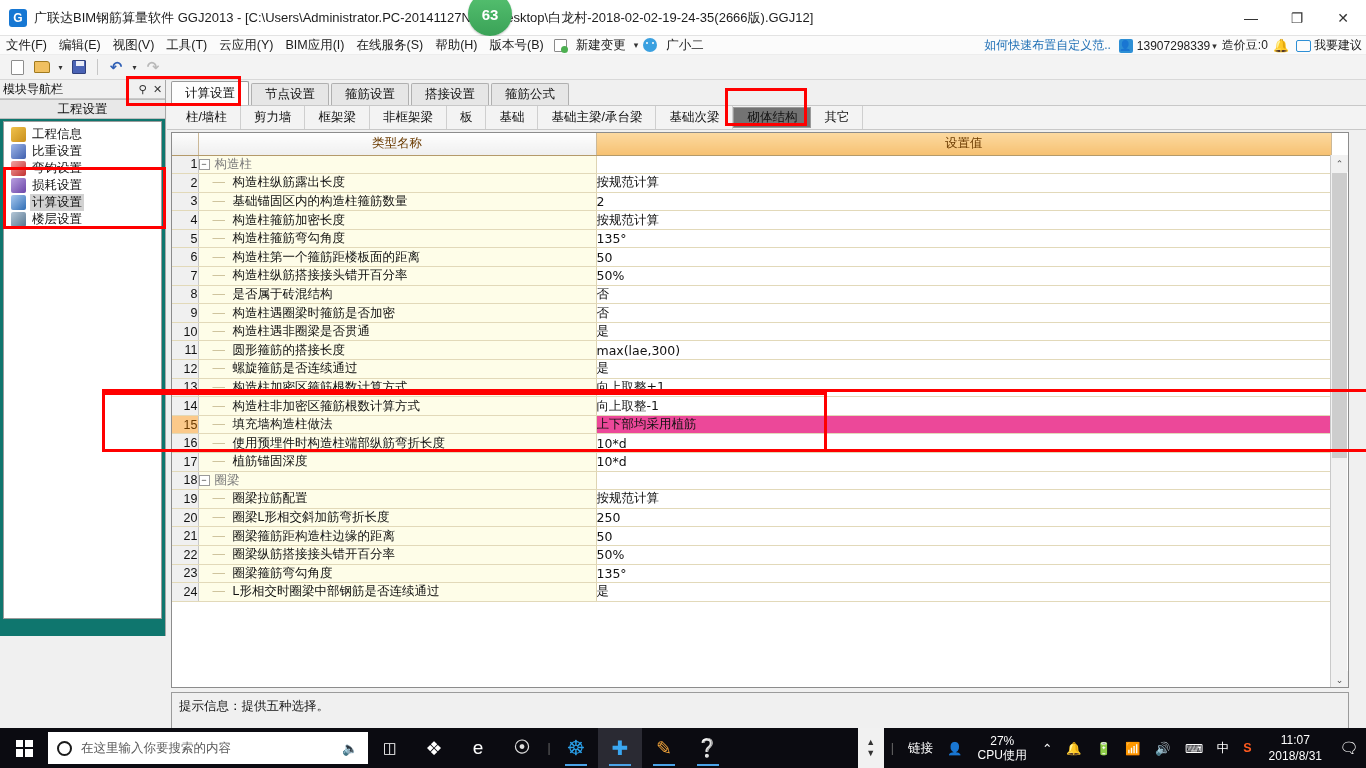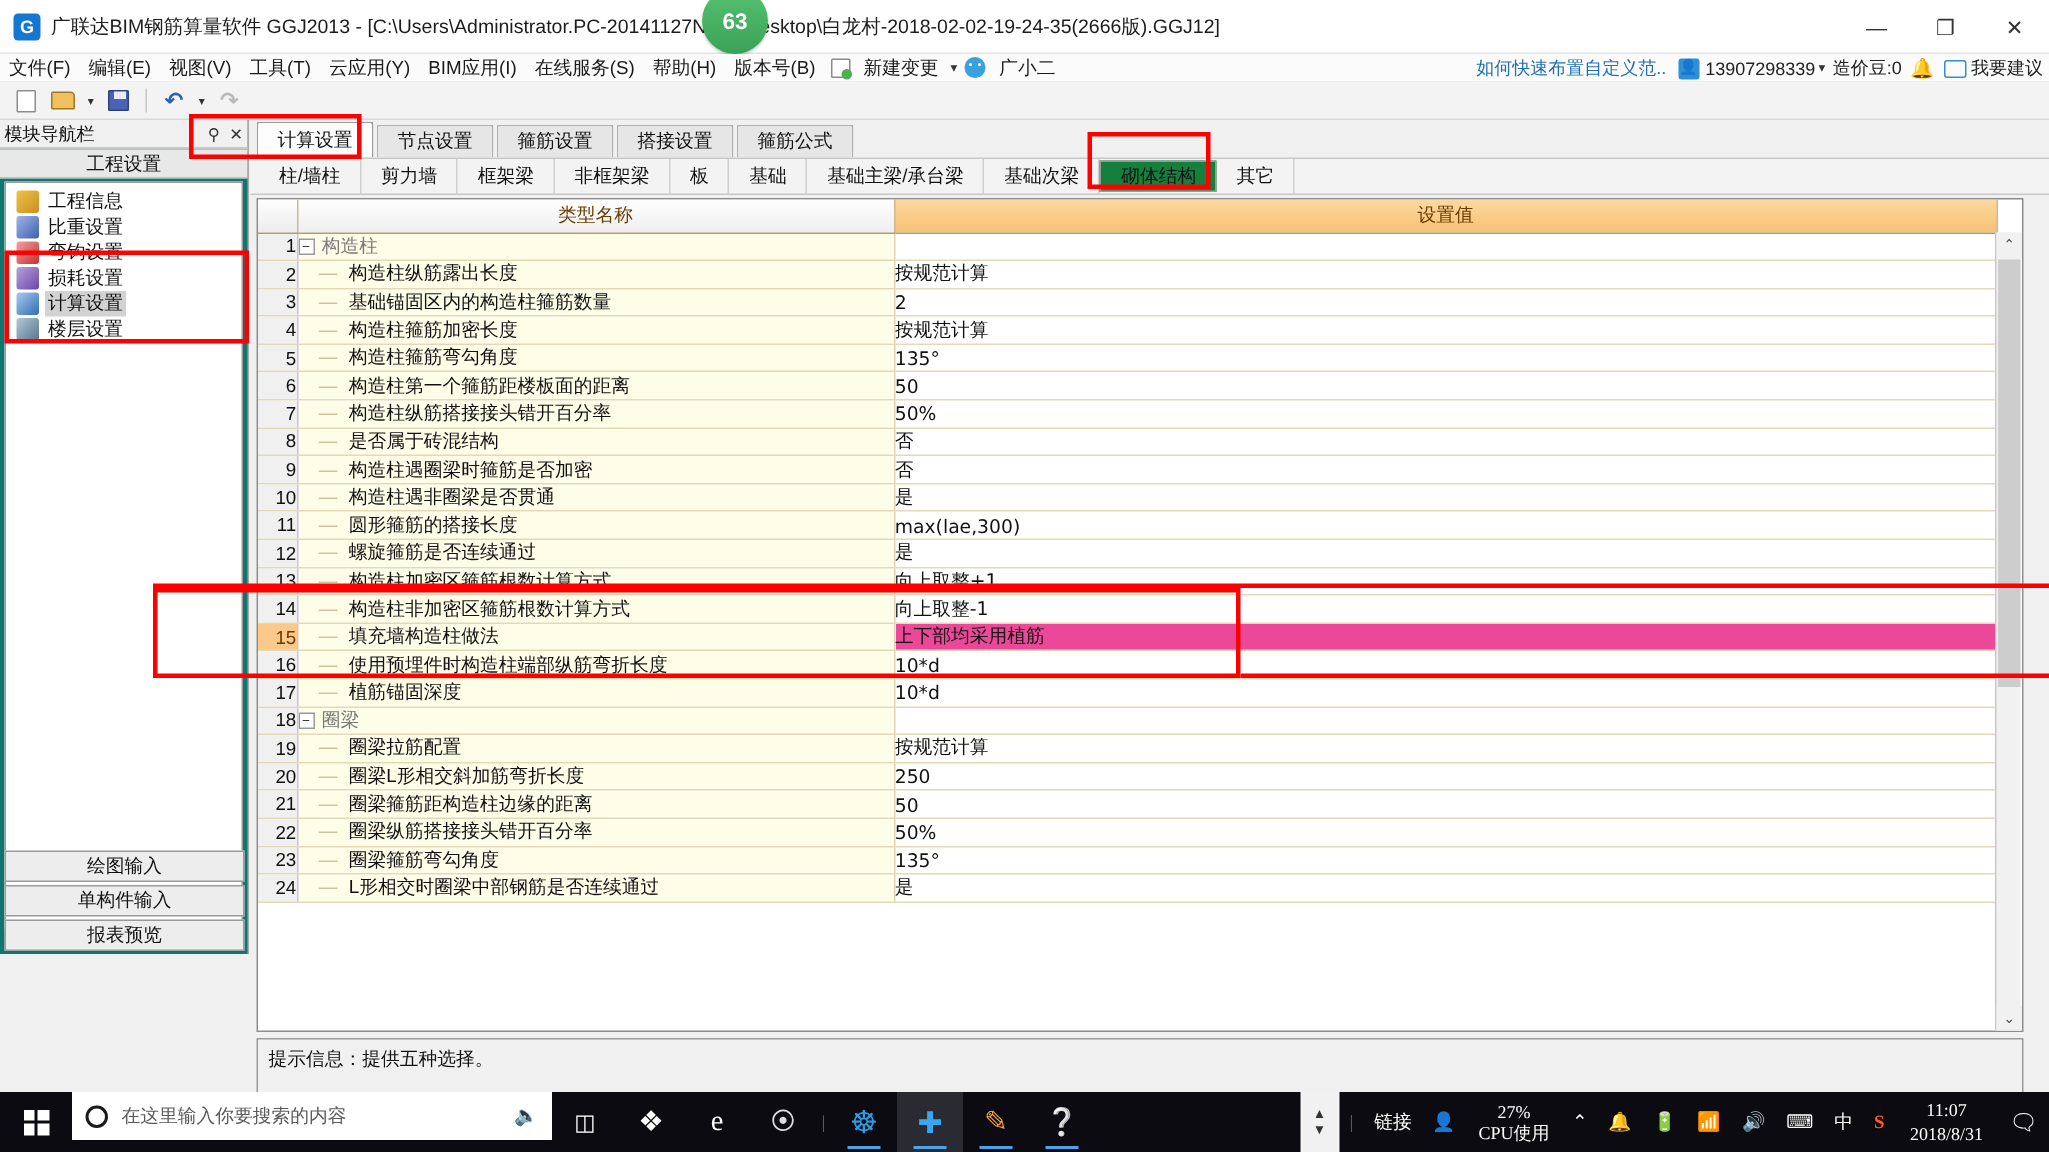--- a/index.html
+++ b/index.html
@@ -111,21 +111,21 @@
     border:1px solid #b0b0b0; border-bottom:none; background:#e6e6e6;
     font-size:12.5px; color:#111; margin-right:2px; border-radius:2px 2px 0 0;
   }
   .tab1.active{ background:#fdfdfd; height:24px; border-color:#9a9a9a; }
 
   .tabrow2{ position:absolute; left:0; top:25px; height:25px; width:1199px;
             background:#f3f3f3; border-top:1px solid #c8c8c8; border-bottom:1px solid #c8c8c8;
             display:flex; align-items:center; padding-left:6px; }
   .tab2{ height:23px; padding:0 13px; display:flex; align-items:center; font-size:12.5px;
          color:#111; border-right:1px solid #cfcfcf; }
-  .tab2.active{ background:#15803d; border:1px solid #9a9a9a; height:21px; }
+  .tab2.active{ background:#737373; border:1px solid #9a9a9a; height:21px; }
 
   
   .gridwrap{ position:absolute; left:4px; top:52px; width:1178px; height:556px;
              border:1px solid #8c8c8c; background:#fff; overflow:hidden; }
   table.grid{ border-collapse:collapse; width:1160px; table-layout:fixed; }
   table.grid th{
     height:22px; font-size:12.5px; font-weight:normal; color:#6b3b00;
     border-right:1px solid #cbb897; border-bottom:1px solid #b49a6a;
   }
   th.c-num{ width:26px; background:linear-gradient(180deg,#fdfdfd,#ececec); border-right:1px solid #c2c2c2;
@@ -161,21 +161,21 @@
             border:1px solid #9b9b9b; background:#f0f0f0; padding:5px 7px; font-size:12.5px; color:#111; }
   .btnrow{ position:absolute; left:4px; top:668px; width:1178px; height:34px; display:flex; align-items:center; gap:17px; padding-left:13px;}
   .gbtn{ min-width:97px;height:23px;background:#e6e6e6;border:1px solid #9a9a9a;border-radius:1px;
          display:flex;align-items:center;justify-content:center;font-size:12.5px;color:#111;padding:0 10px; }
 
   
   .redbox{ position:absolute; border:3px solid #ff0000; pointer-events:none; z-index:40; }
   .redline{ position:absolute; background:#ff0000; height:3px; z-index:40; }
 
   
-  .taskbar{ position:absolute; left:0; bottom:0; width:1366px; height:40px; background:#0b0b11; display:flex; align-items:flex-start;font-family:Liberation Serif, serif; }
+  .taskbar{ position:absolute; left:0; bottom:0; width:1366px; height:40px; background:#0b0b11; display:flex; align-items:center; }
   .start{ width:48px;height:40px;display:flex;align-items:center;justify-content:center; }
   .win-glyph{ width:17px;height:17px;display:grid;grid-template-columns:1fr 1fr;grid-template-rows:1fr 1fr;gap:2px; }
   .win-glyph i{ background:#fff; display:block; }
   .searchbox{ width:320px;height:32px;background:#ffffff;display:flex;align-items:center;padding:0 9px;color:#444; }
   .search-circle{ width:15px;height:15px;border:2px solid #1a1a1a;border-radius:50%;margin-right:9px;flex:none; }
   .search-ph{ font-size:12.5px;color:#5a5a5a;flex:1; white-space:nowrap;}
   .mic{ font-size:13px;color:#333; }
   .tb-icons{ display:flex; align-items:center; height:40px; }
   .tbi{ width:44px;height:40px;display:flex;align-items:center;justify-content:center;position:relative; }
   .tbi.run:after{ content:""; position:absolute; bottom:2px; left:11px; width:22px;height:2px;background:#4aa3e8; }
@@ -279,25 +279,20 @@
     </div>
     <div class="nav-item selected">
       <span class="ni-ico i5"></span>
       <span class="nav-label">计算设置</span>
     </div>
     <div class="nav-item">
       <span class="ni-ico i6"></span>
       <span class="nav-label">楼层设置</span>
     </div>
   </div>
-  <div class="nav-footer">
-    <div class="nav-fbtn">绘图输入</div>
-    <div class="nav-fbtn">单构件输入</div>
-    <div class="nav-fbtn">报表预览</div>
-  </div>
 </div>
 
 <div class="mainpane">
 
   <div class="tabrow1">
     <div class="tab1 active">计算设置</div>
     <div class="tab1">节点设置</div>
     <div class="tab1">箍筋设置</div>
     <div class="tab1">搭接设置</div>
     <div class="tab1">箍筋公式</div>

